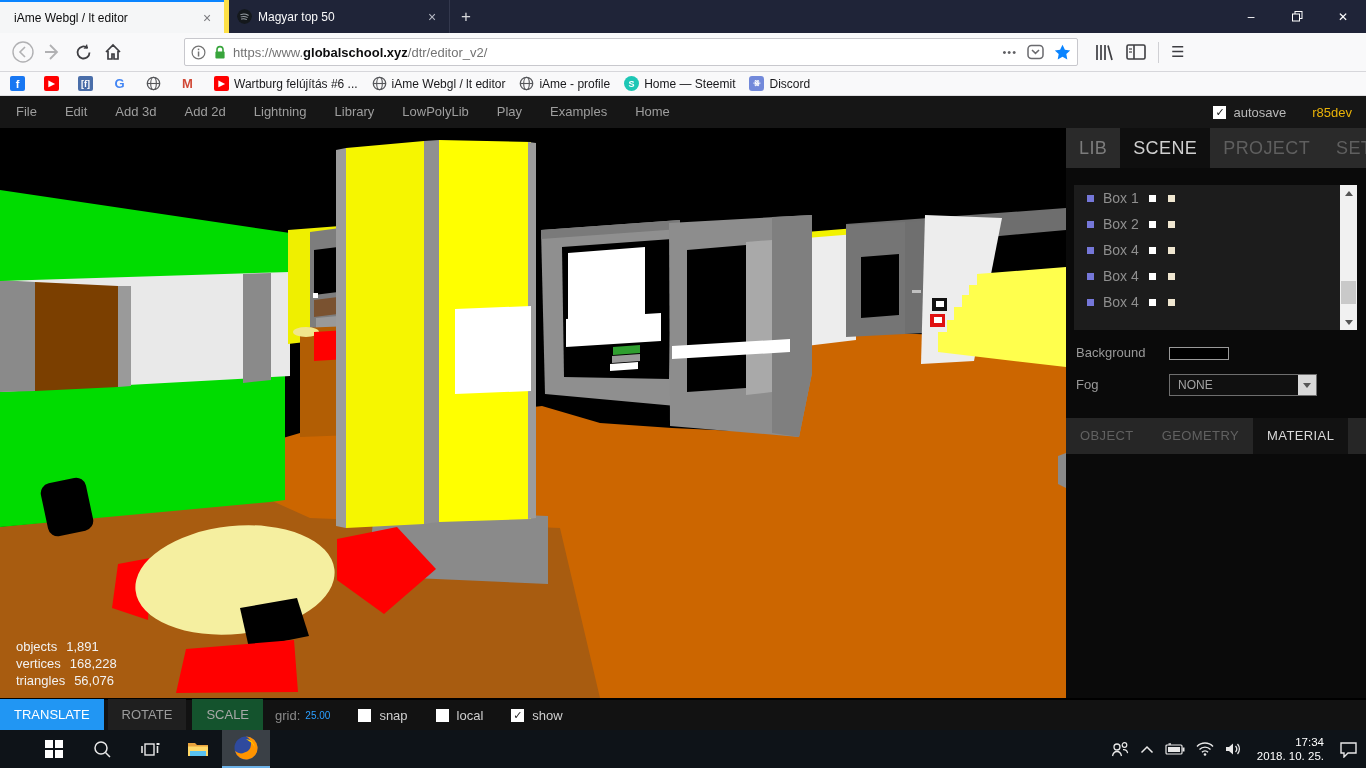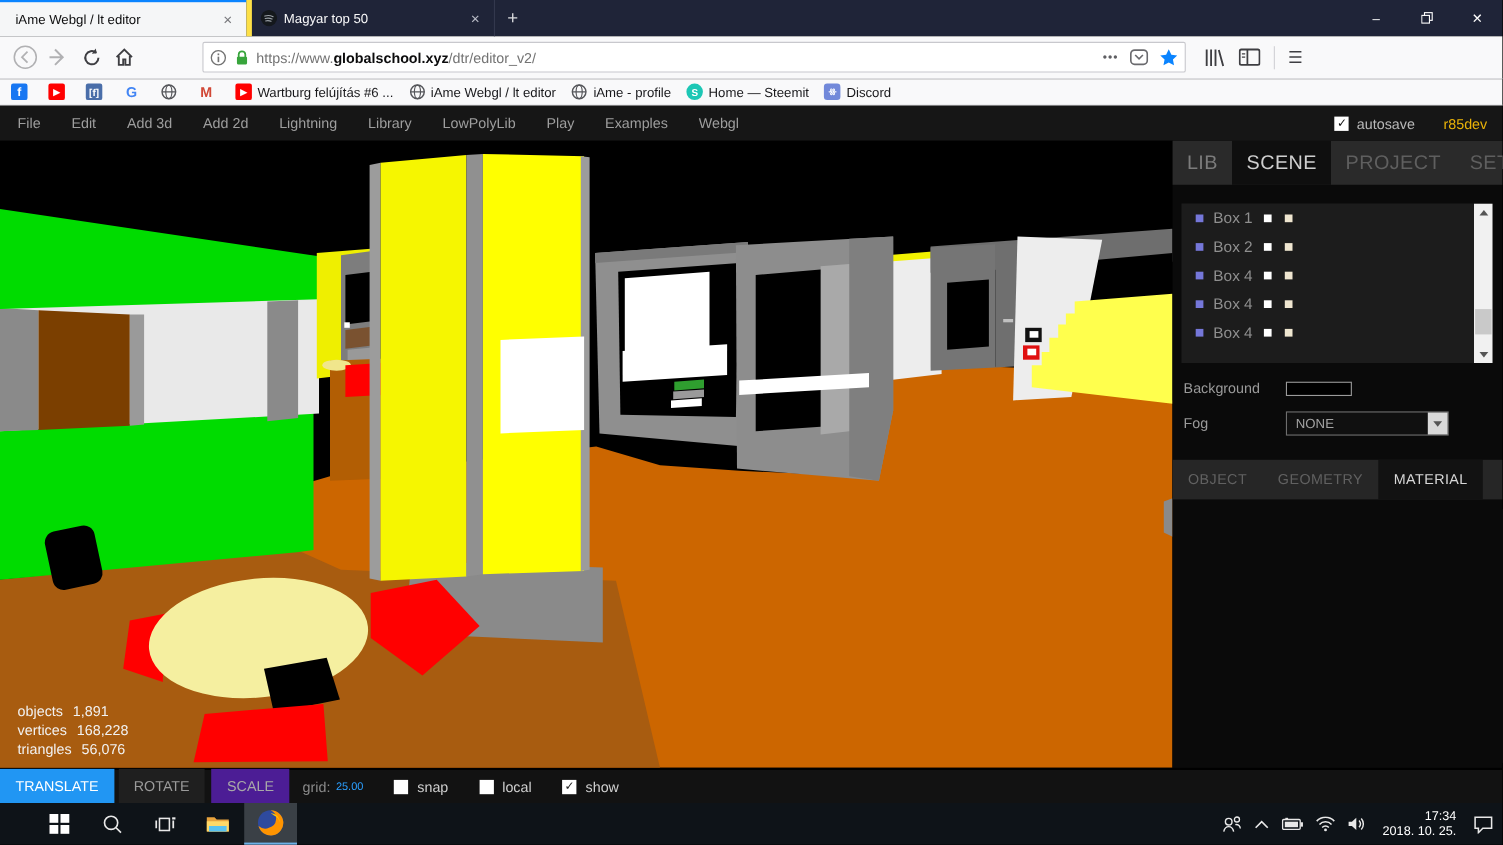--- a/index.html
+++ b/index.html
@@ -85,21 +85,21 @@
   .fogsel .btn { width:18px; height:100%; background:#d9d9d9; display:flex; align-items:center; justify-content:center; }
   .subtabs { position:absolute; top:290px; left:0; right:0; height:36px; background:#262626; display:flex; }
   .subtab { padding:0 14px; line-height:36px; font-size:13px; color:#616161; letter-spacing:0.4px; }
   .subtab.active { background:#121212; color:#d8d8d8; }
 
   
   .bottombar { height:32px; background:#121212; display:flex; align-items:center; border-top:2px solid #000; }
   .tbtn { height:32px; line-height:32px; font-size:13px; padding:0 14px; }
   .tbtn.blue { background:#2196f3; color:#fff; }
   .tbtn.g1 { background:#1f1f1f; color:#9b9b9b; margin-left:4px; }
-  .tbtn.g2 { background:#4c1d95; color:#a8a8a8; margin-left:6px; }
+  .tbtn.g2 { background:#14532d; color:#a8a8a8; margin-left:6px; }
   .gridlbl { color:#8a8a8a; font-size:13px; margin-left:12px; }
   .gridval { color:#2b9fff; font-size:10px; margin-left:5px; }
   .chk { display:flex; align-items:center; margin-left:28px; font-size:13px; color:#cfcfcf; gap:8px; }
   .box { width:13px; height:13px; background:#fff; display:flex; align-items:center; justify-content:center;
          font-size:11px; color:#222; line-height:13px; }
 
   
   .taskbar { height:38px; background:#0e1318; display:flex; align-items:stretch; padding-left:30px; }
   .tkbtn { width:48px; display:flex; align-items:center; justify-content:center; }
   .tkbtn.active { background:#3a4046; border-bottom:2px solid #6cb2e8; }
@@ -263,21 +263,21 @@
   <div class="menubar">
     <span class="menuitem">File</span>
     <span class="menuitem">Edit</span>
     <span class="menuitem">Add 3d</span>
     <span class="menuitem">Add 2d</span>
     <span class="menuitem">Lightning</span>
     <span class="menuitem">Library</span>
     <span class="menuitem">LowPolyLib</span>
     <span class="menuitem">Play</span>
     <span class="menuitem">Examples</span>
-    <span class="menuitem">Webgl</span>
+    <span class="menuitem">Home</span>
     <span class="menuright">
       <span class="cb">✓</span>
       <span class="autosave-lbl">autosave</span>
       <span class="build">r85dev</span>
     </span>
   </div>
 
   <div class="main">
 
     <div class="viewport">

